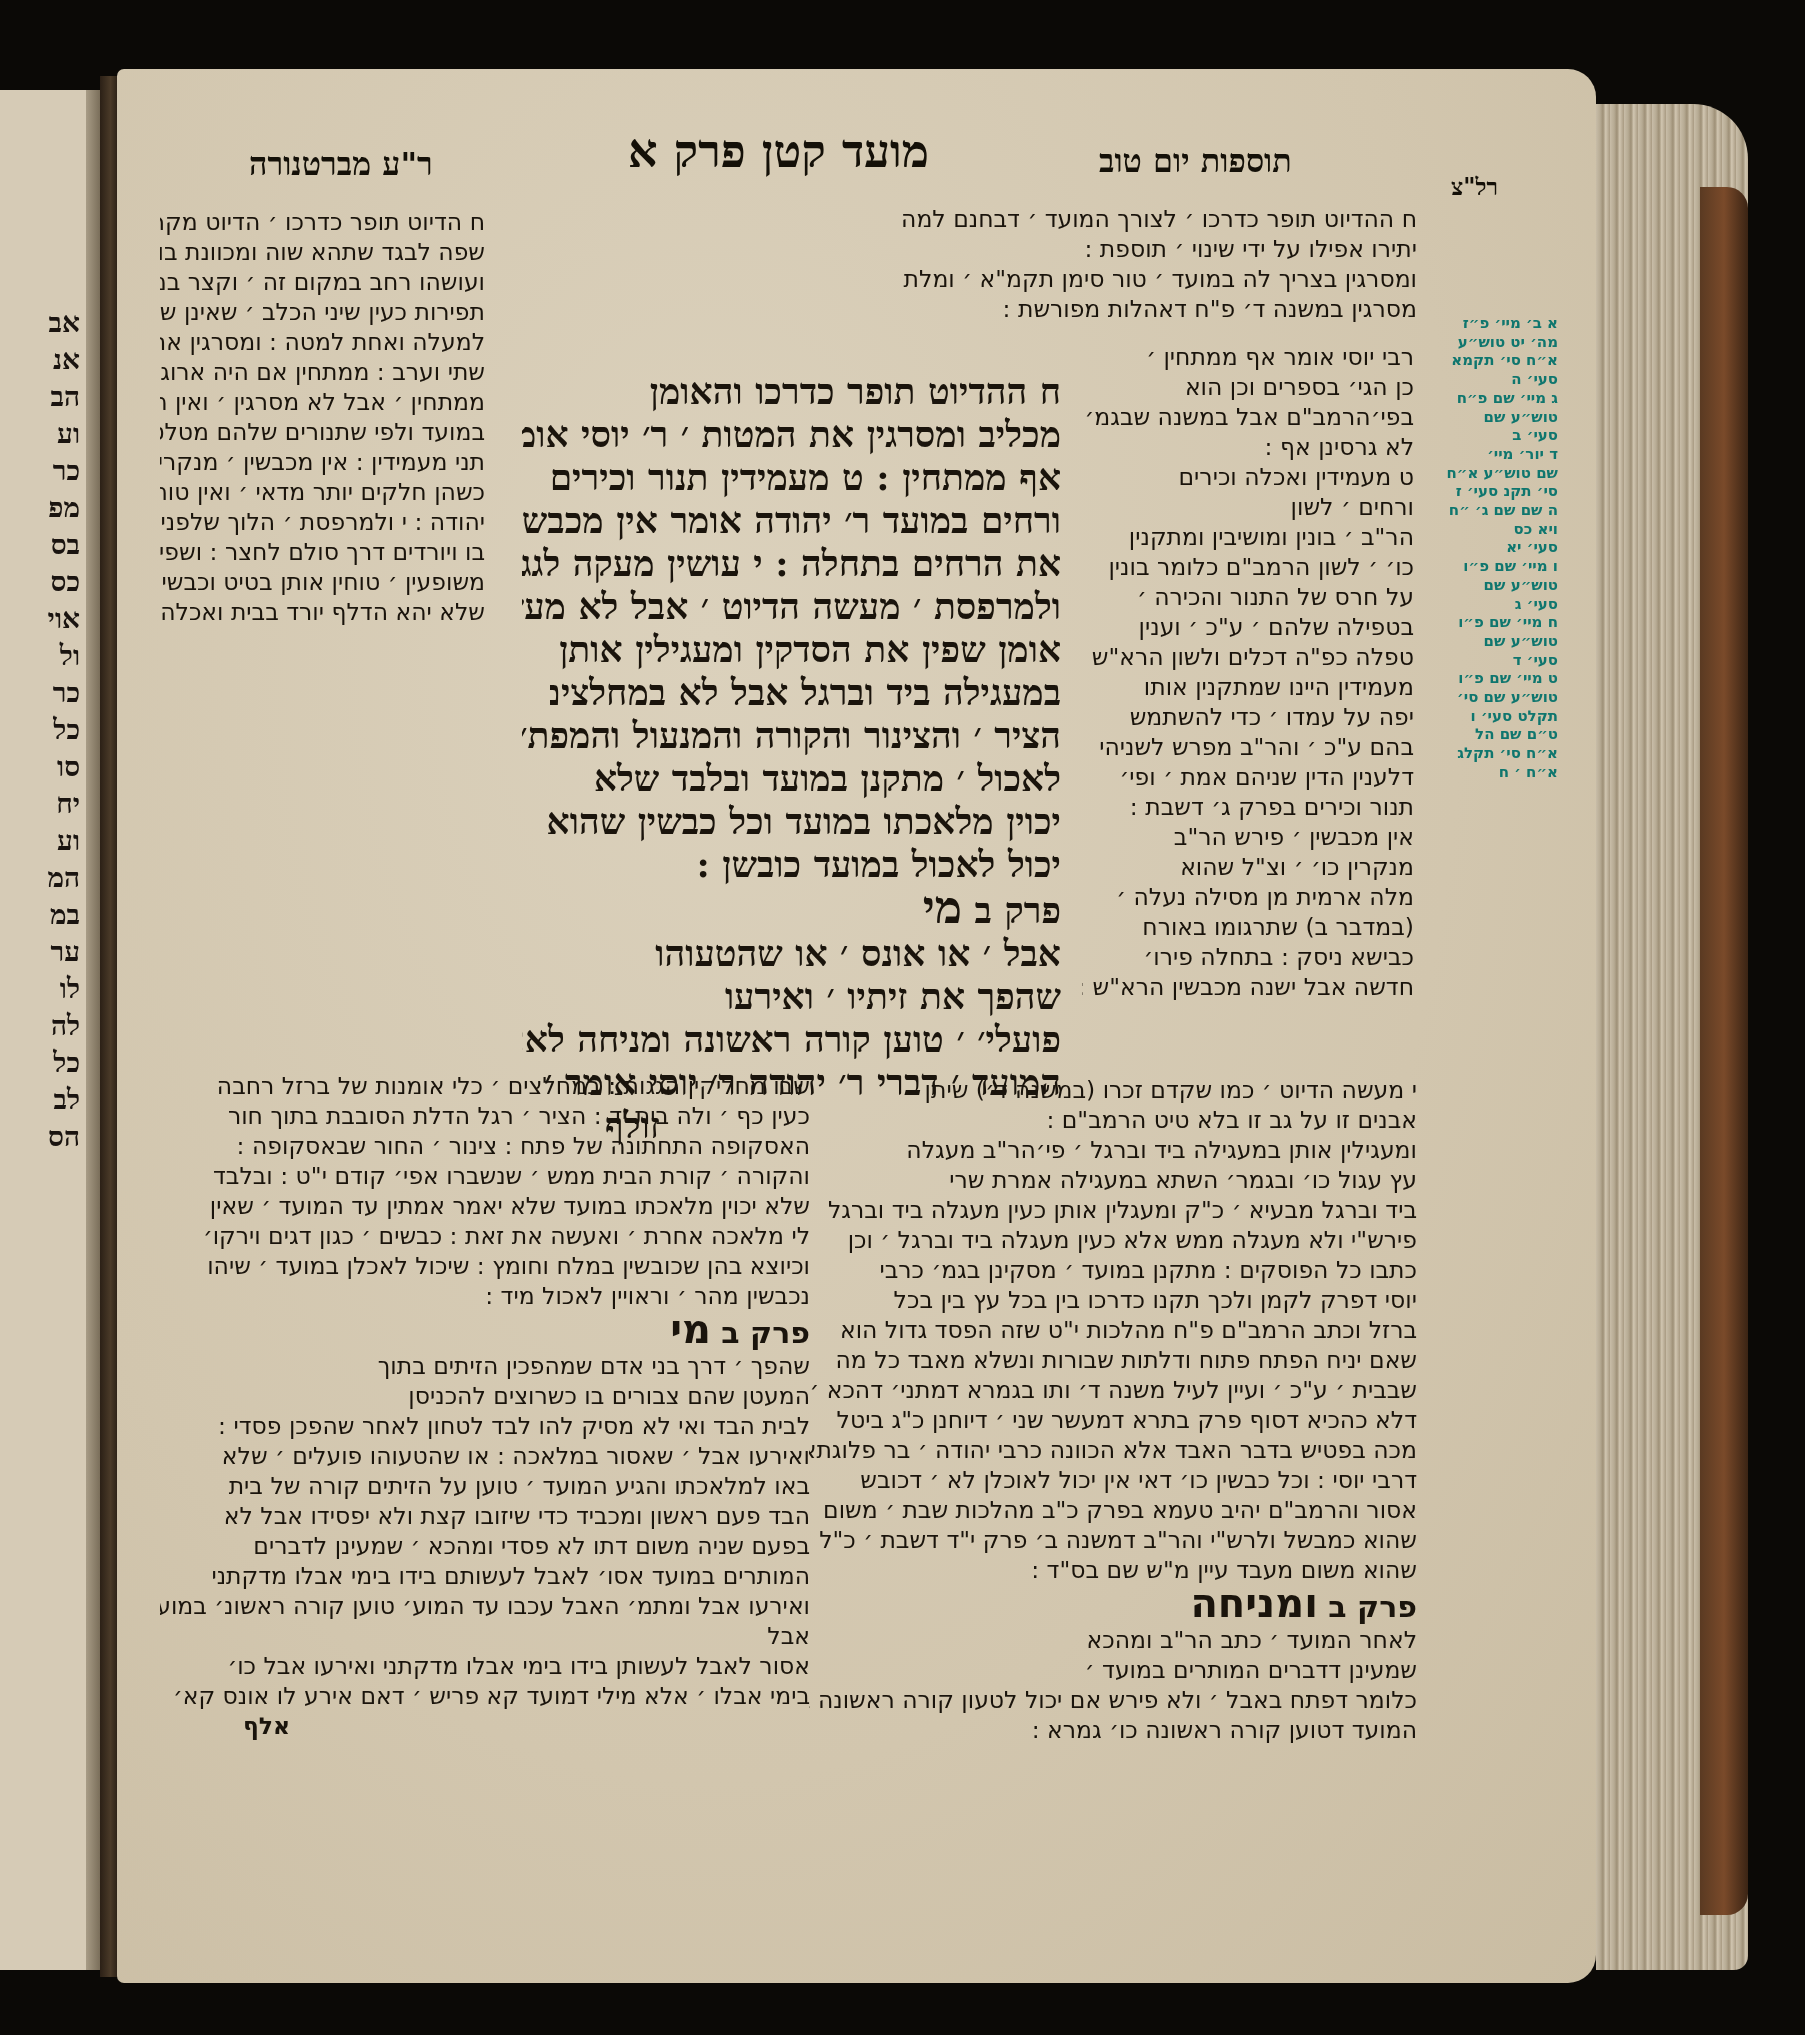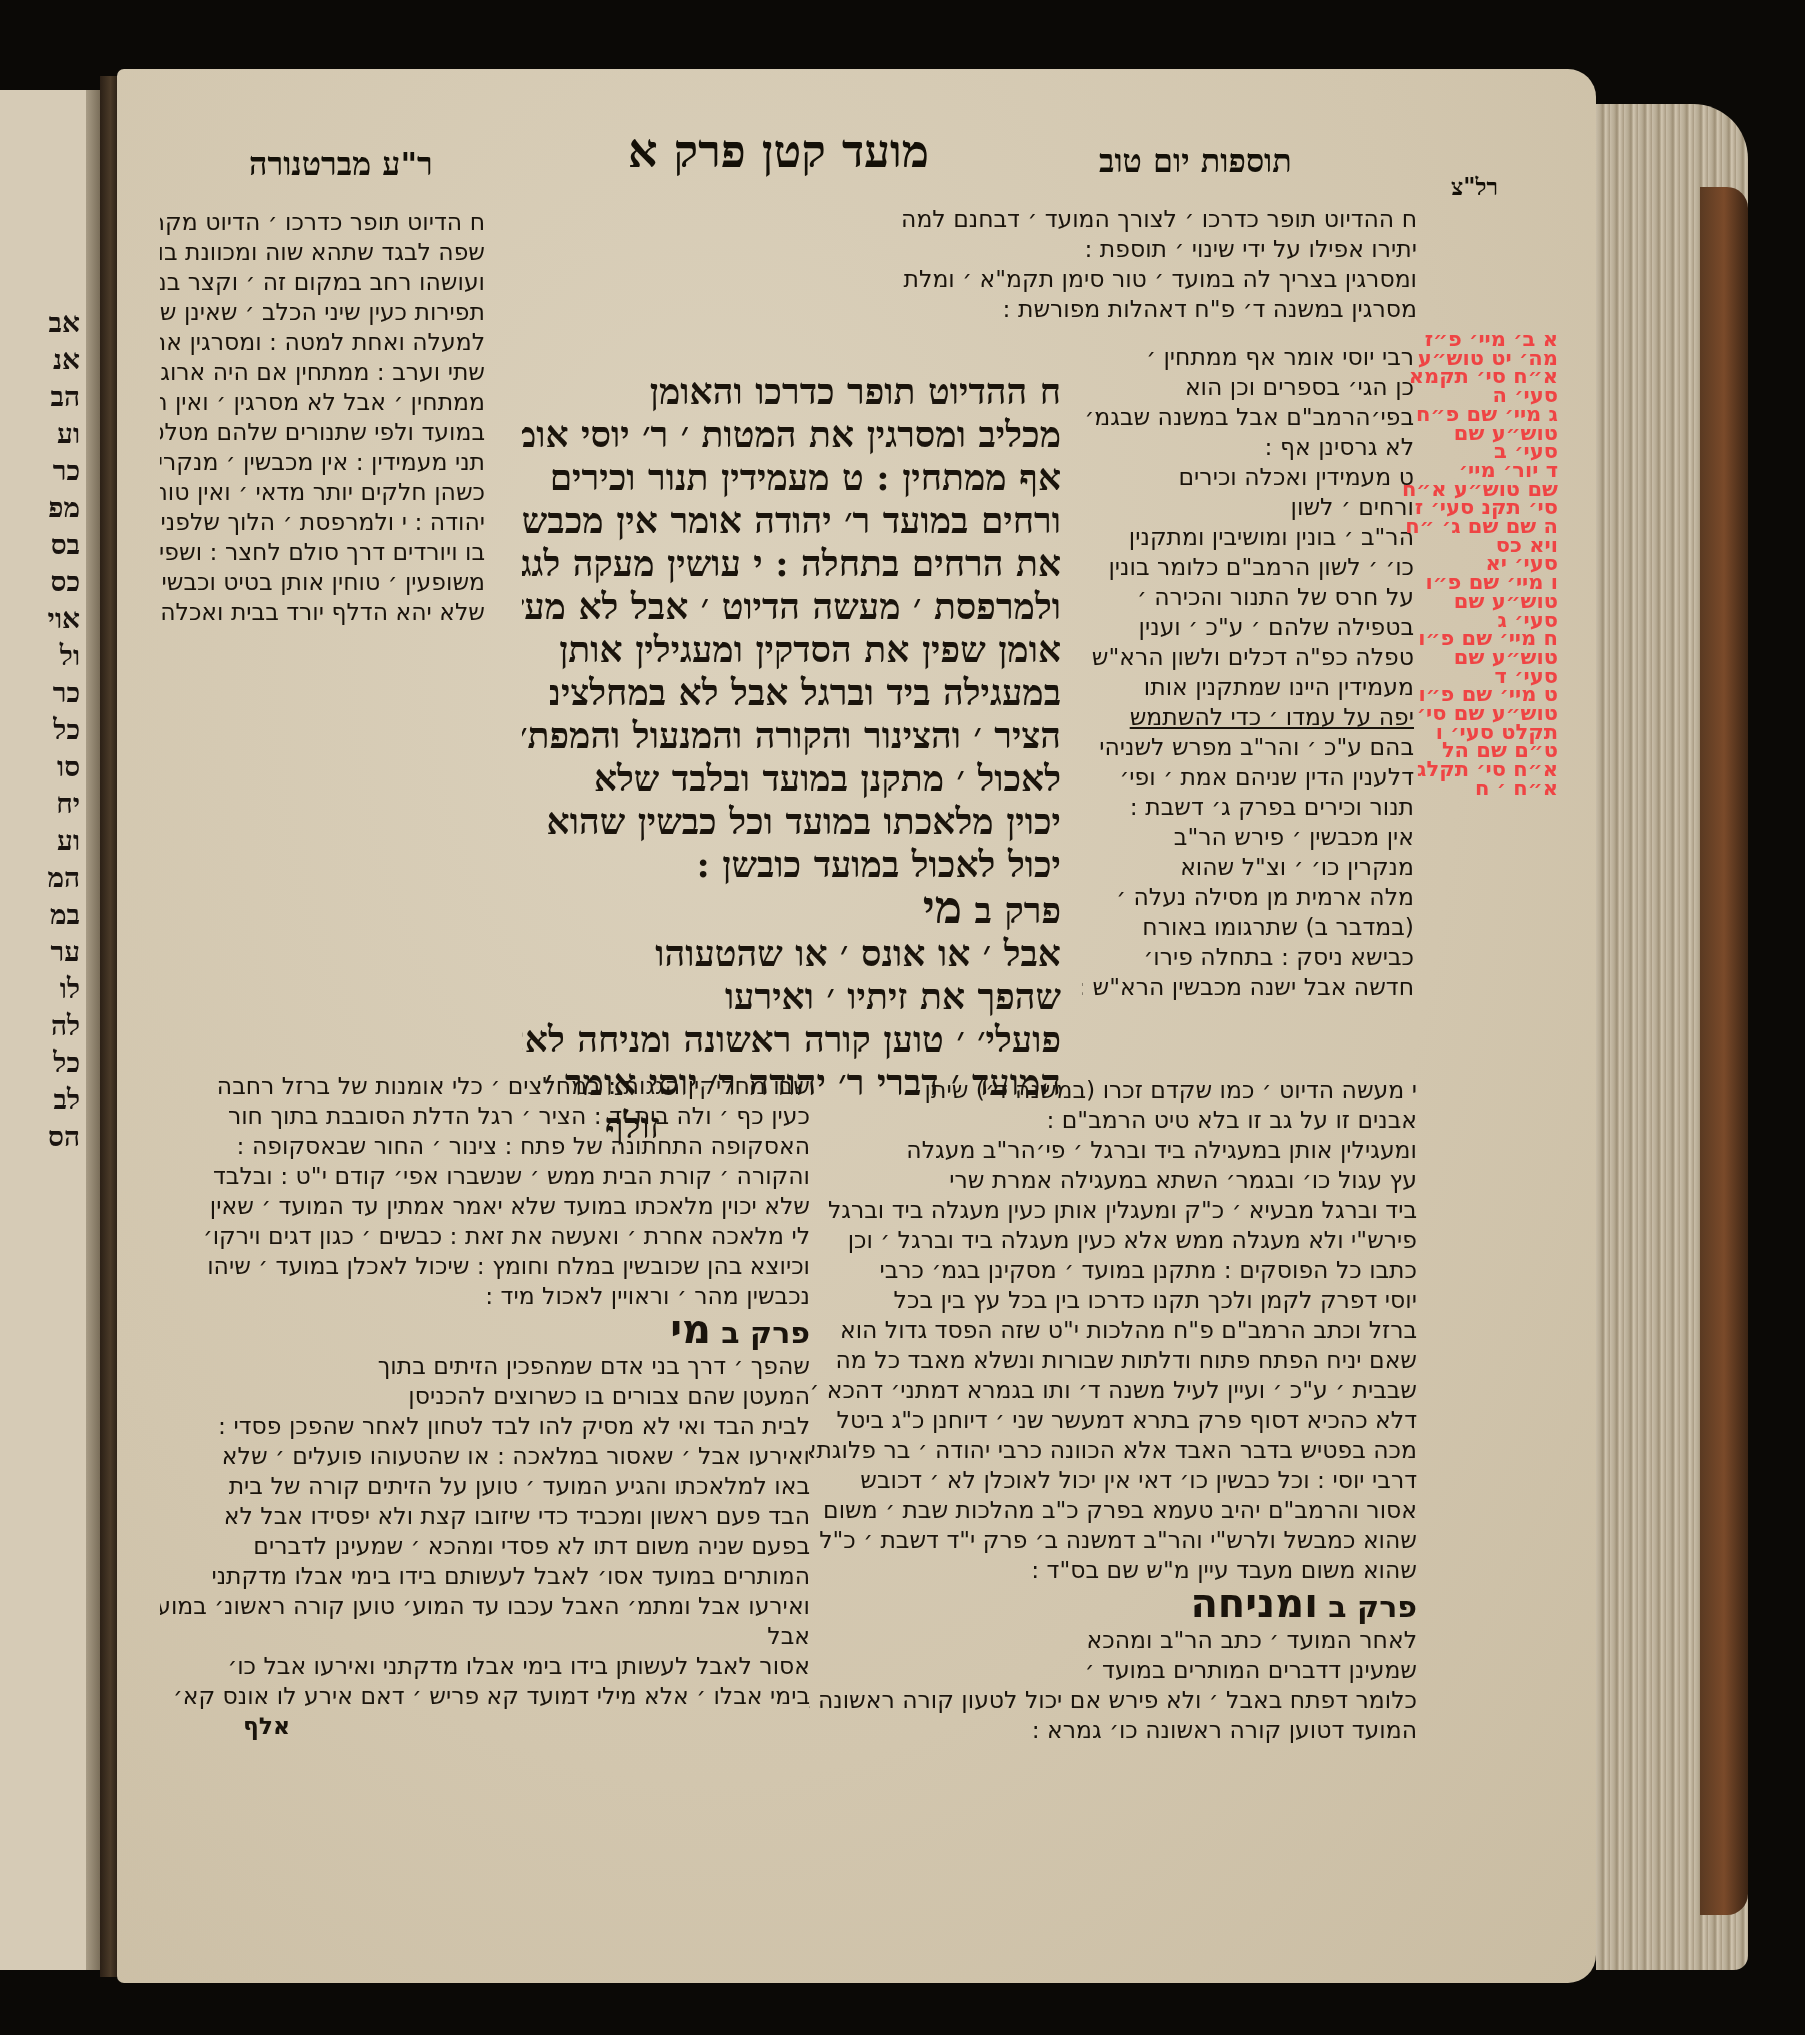--- a/index.html
+++ b/index.html
@@ -12,21 +12,21 @@
   .page{position:absolute;left:117px;top:69px;width:1479px;height:1914px;background:#d4c9b2;border-radius:7px 28px 28px 7px;
         background-image:radial-gradient(ellipse at 40% 30%,#dbd1bc 0%,#d2c6ae 60%,#c9bca2 100%);}
   .edges{position:absolute;left:1596px;top:104px;width:152px;height:1866px;
         background:repeating-linear-gradient(90deg,#c8bda8 0px,#b7ab94 4.1px,#9d8f76 7px,#d1c6b1 9.7px,#a89a82 14px);
         border-radius:0 55px 14px 0;}
   .edges .dark{position:absolute;right:0;top:83px;width:48px;height:1728px;background:linear-gradient(90deg,#5a3a22,#7a4a2a,#3b2414);border-radius:0 21px 21px 0;}
   .hdr{position:absolute;direction:rtl;color:#141008;font-weight:bold;white-space:nowrap;}
   .txt{position:absolute;direction:rtl;color:#1a140c;text-align:justify;}
   .mishnah{font-size:36px;line-height:43px;font-family:"DejaVu Serif",serif;font-weight:bold;}
   .comm{font-size:23.5px;line-height:30px;font-family:"DejaVu Sans",sans-serif;}
-  .margin-notes{position:absolute;left:1427px;top:314px;width:131px;direction:rtl;font-family:"DejaVu Sans",sans-serif;font-size:21px;line-height:18.7px;color:#ef4444;font-weight:bold;margin-top:16px;}
+  .margin-notes{position:absolute;left:1427px;top:314px;width:131px;direction:rtl;font-family:"DejaVu Sans",sans-serif;font-size:15px;line-height:18.7px;color:#0f766e;font-weight:bold;}
   .margin-notes div{white-space:nowrap;}
 </style>
 </head>
 <body>
 
 <div class="left-page">
   <div class="left-col" id="leftcol">
       <div>אב</div>
       <div>אנ</div>
       <div>הב</div>
@@ -117,21 +117,21 @@
     <div style="white-space: nowrap; overflow: hidden;">בפי׳הרמב"ם אבל במשנה שבגמ׳</div>
     <div style="white-space: nowrap; overflow: hidden;">לא גרסינן אף :</div>
     <div style="white-space: nowrap; overflow: hidden;">ט מעמידין ואכלה וכירים</div>
     <div style="white-space: nowrap; overflow: hidden;">ורחים ׳ לשון</div>
     <div style="white-space: nowrap; overflow: hidden;">הר"ב ׳ בונין ומושיבין ומתקנין</div>
     <div style="white-space: nowrap; overflow: hidden;">כו׳ ׳ לשון הרמב"ם כלומר בונין</div>
     <div style="white-space: nowrap; overflow: hidden;">על חרס של התנור והכירה ׳</div>
     <div style="white-space: nowrap; overflow: hidden;">בטפילה שלהם ׳ ע"כ ׳ וענין</div>
     <div style="white-space: nowrap; overflow: hidden;">טפלה כפ"ה דכלים ולשון הרא"ש</div>
     <div style="white-space: nowrap; overflow: hidden;">מעמידין היינו שמתקנין אותו</div>
-    <div style="white-space: nowrap; overflow: hidden; text-decoration: underline;">יפה על עמדו ׳ כדי להשתמש</div>
+    <div style="white-space: nowrap; overflow: hidden;">יפה על עמדו ׳ כדי להשתמש</div>
     <div style="white-space: nowrap; overflow: hidden;">בהם ע"כ ׳ והר"ב מפרש לשניהי</div>
     <div style="white-space: nowrap; overflow: hidden;">דלענין הדין שניהם אמת ׳ ופי׳</div>
     <div style="white-space: nowrap; overflow: hidden;">תנור וכירים בפרק ג׳ דשבת :</div>
     <div style="white-space: nowrap; overflow: hidden;">אין מכבשין ׳ פירש הר"ב</div>
     <div style="white-space: nowrap; overflow: hidden;">מנקרין כו׳ ׳ וצ"ל שהוא</div>
     <div style="white-space: nowrap; overflow: hidden;">מלה ארמית מן מסילה נעלה ׳</div>
     <div style="white-space: nowrap; overflow: hidden;">(במדבר ב) שתרגומו באורח</div>
     <div style="white-space: nowrap; overflow: hidden;">כבישא ניסק : בתחלה פירו׳</div>
     <div style="white-space: nowrap; overflow: hidden;">חדשה אבל ישנה מכבשין הרא"ש :</div>
   </div>

